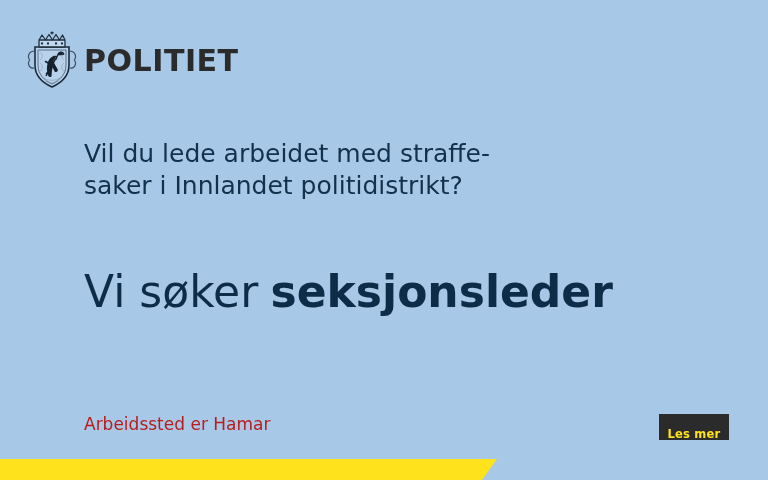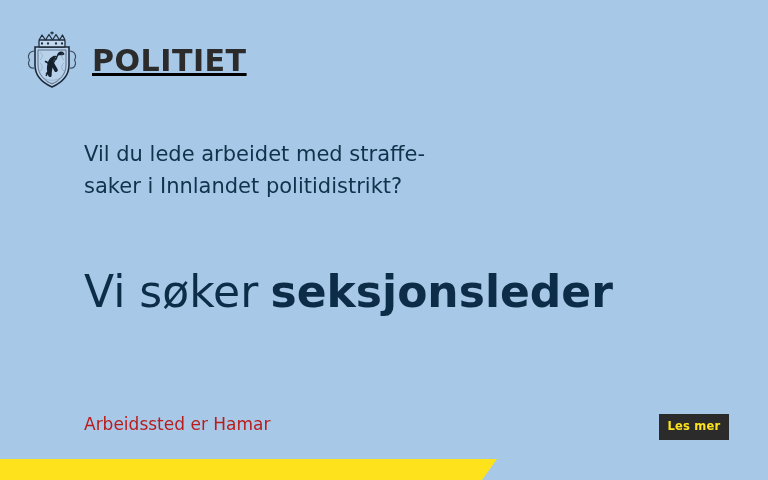--- a/index.html
+++ b/index.html
@@ -22,22 +22,21 @@
     overflow: hidden;
   }
 
   
   #logo-lockup {
     position: absolute;
     left: 26px;
     top: 31px;
     display: flex;
     align-items: center;
-    gap: 14px;
-    text-decoration: underline;
+    gap: 6px;
   }
   #coat-of-arms {
     width: 52px;
     height: 58px;
     display: block;
   }
   #wordmark {
     font-family: "DejaVu Sans", "Liberation Sans", sans-serif;
     font-weight: 700;
     font-size: 31px;
@@ -48,21 +47,21 @@
     transform-origin: left center;
     white-space: nowrap;
   }
 
   
   #intro-question {
     position: absolute;
     left: 84px;
     top: 138px;
     width: 560px;
-    font-size: 21px;
+    font-size: 25px;
     line-height: 32px;
     font-weight: 400;
     color: #12314b;
     white-space: pre-line;
   }
 
   #job-title-line {
     position: absolute;
     left: 84px;
     top: 266px;
@@ -92,21 +91,21 @@
   #cta-button {
     position: absolute;
     left: 659px;
     top: 414px;
     width: 70px;
     height: 26px;
     background: #2b2b2b;
     border: none;
     padding: 0;
     display: flex;
-    align-items: center;
+    align-items: flex-end;
     justify-content: center;
     cursor: pointer;
   }
   #cta-button .cta-label {
     font-family: "DejaVu Sans", "Liberation Sans", sans-serif;
     font-size: 11.5px;
     font-weight: 700;
     color: #fde21c;
     letter-spacing: 0.2px;
     line-height: 1;

